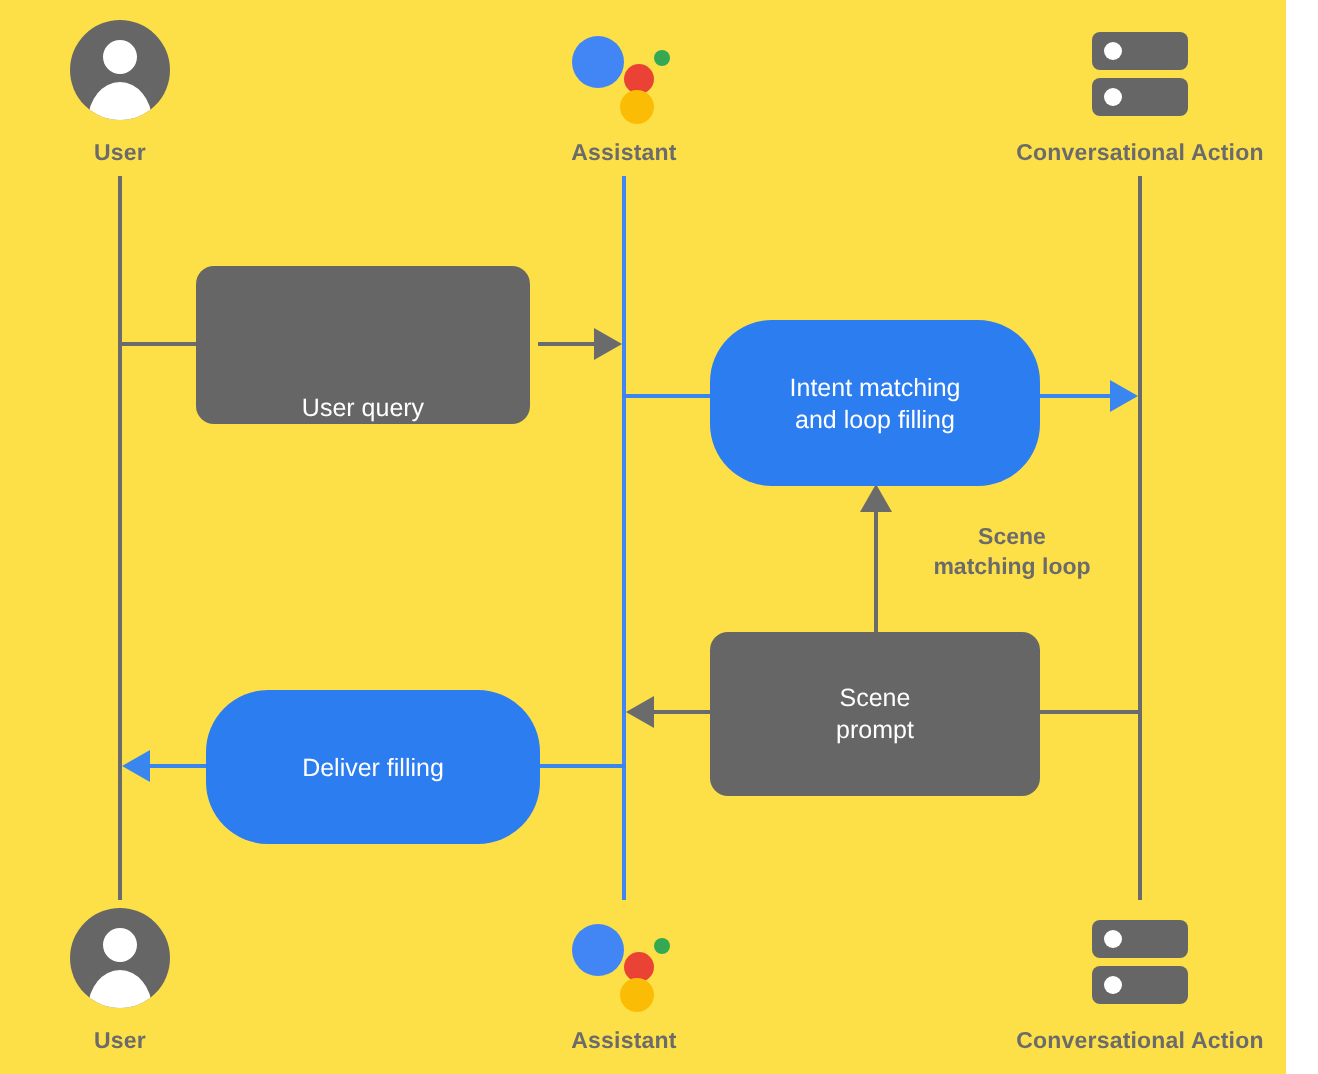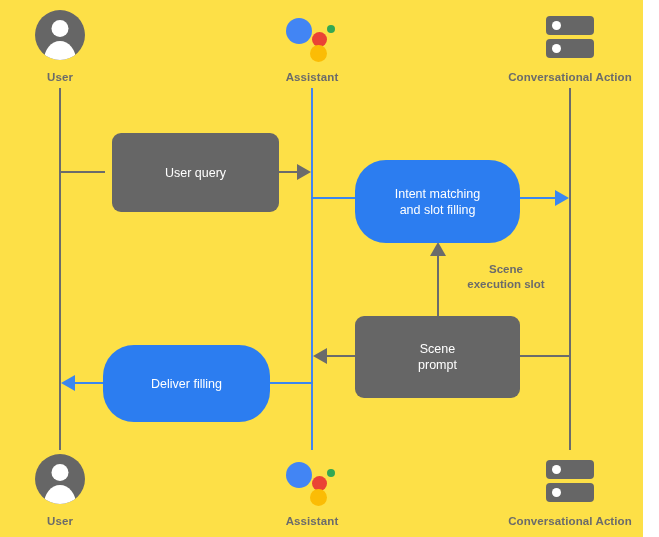--- a/index.html
+++ b/index.html
@@ -219,39 +219,39 @@
       </div>
     </div>
     <div class="actor-label">Conversational Action</div>
   </div>
 
   <div class="lifeline gray" style="left:59px; top:88px; height:362px;"></div>
   <div class="lifeline blue" style="left:311px; top:88px; height:362px;"></div>
   <div class="lifeline gray" style="left:569px; top:88px; height:362px;"></div>
 
   <div class="hline gray" style="left:59px; top:171px; width:46px;"></div>
-  <div class="node gray" style="left:112px; top:133px; width:167px; height:79px;">
+  <div class="node gray" style="left:98px; top:133px; width:167px; height:79px;align-items:flex-end;">
     <span>User query</span>
   </div>
   <div class="hline gray" style="left:269px; top:171px; width:30px;"></div>
   <div class="arrow right gray" style="left:297px; top:164px;"></div>
 
   <div class="hline blue" style="left:311px; top:197px; width:46px;"></div>
   <div class="node blue" style="left:355px; top:160px; width:165px; height:83px; flex-direction:column;">
     <span>Intent matching</span>
-    <span>and slot filling</span>
+    <span>and loop filling</span>
   </div>
   <div class="hline blue" style="left:519px; top:197px; width:38px;"></div>
   <div class="arrow right blue" style="left:555px; top:190px;"></div>
 
   <div class="vline gray" style="left:437px; top:254px; width:2px; height:62px;"></div>
   <div class="arrow up gray" style="left:430px; top:242px;"></div>
   <div class="loop-label" style="left:441px; top:262px;">
     <div>Scene</div>
-    <div>execution slot</div>
+    <div>matching loop</div>
   </div>
 
   <div class="hline gray" style="left:519px; top:355px; width:52px;"></div>
   <div class="node gray" style="left:355px; top:316px; width:165px; height:82px; flex-direction:column;">
     <span>Scene</span>
     <span>prompt</span>
   </div>
   <div class="hline gray" style="left:327px; top:355px; width:30px;"></div>
   <div class="arrow left gray" style="left:313px; top:348px;"></div>
 

